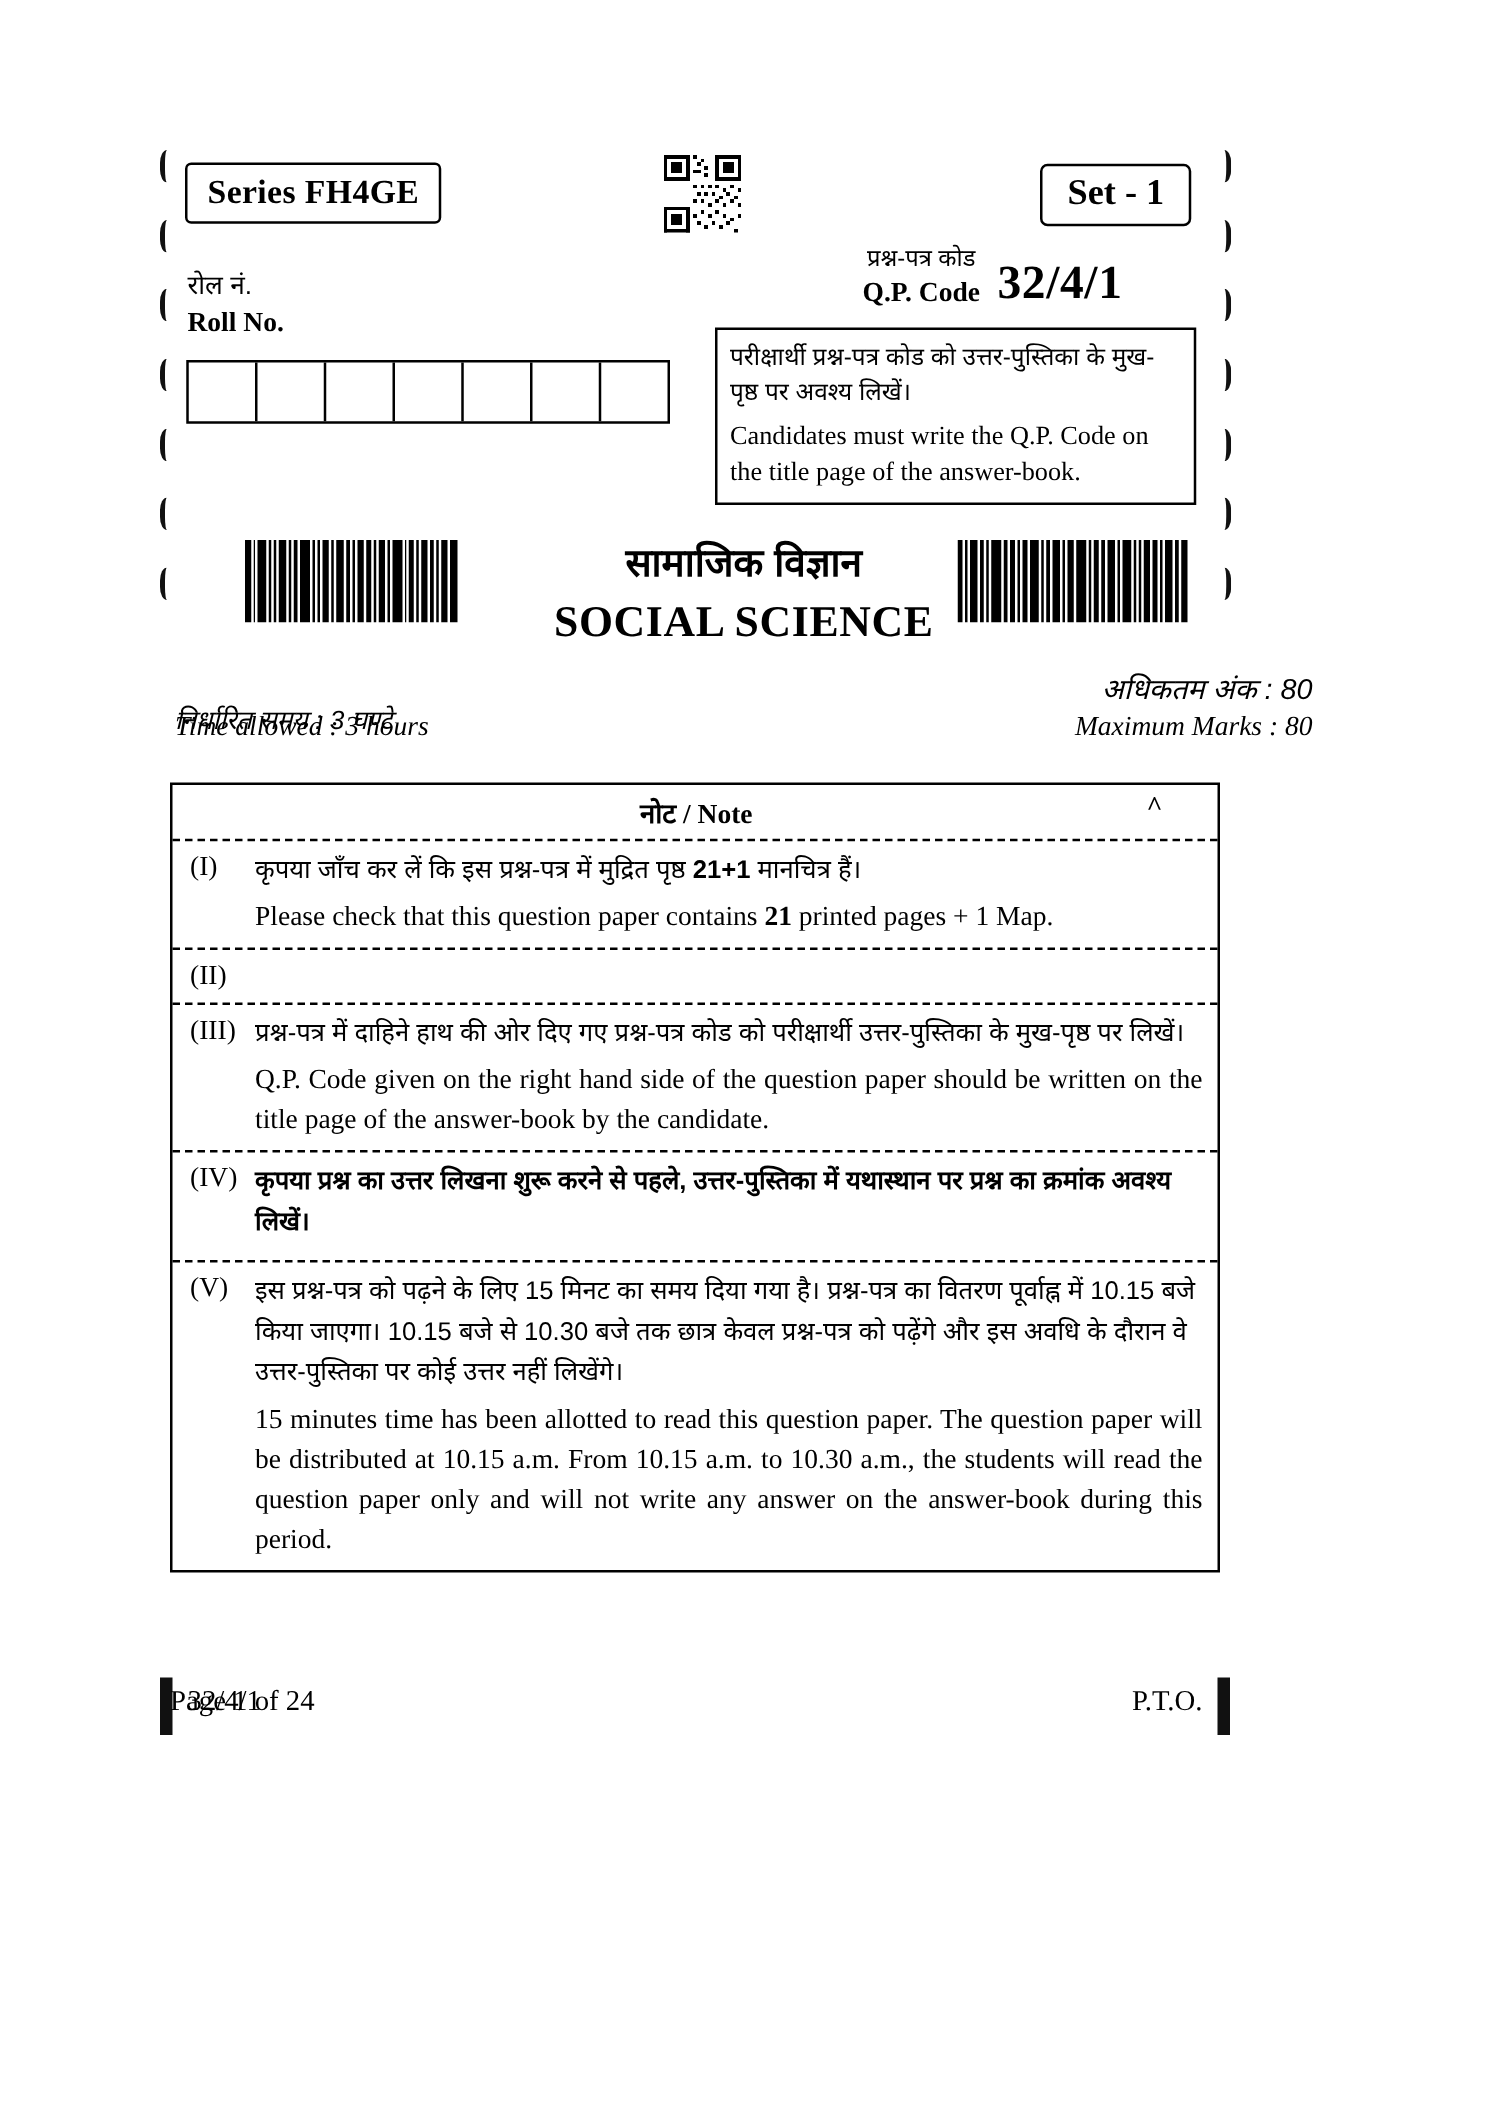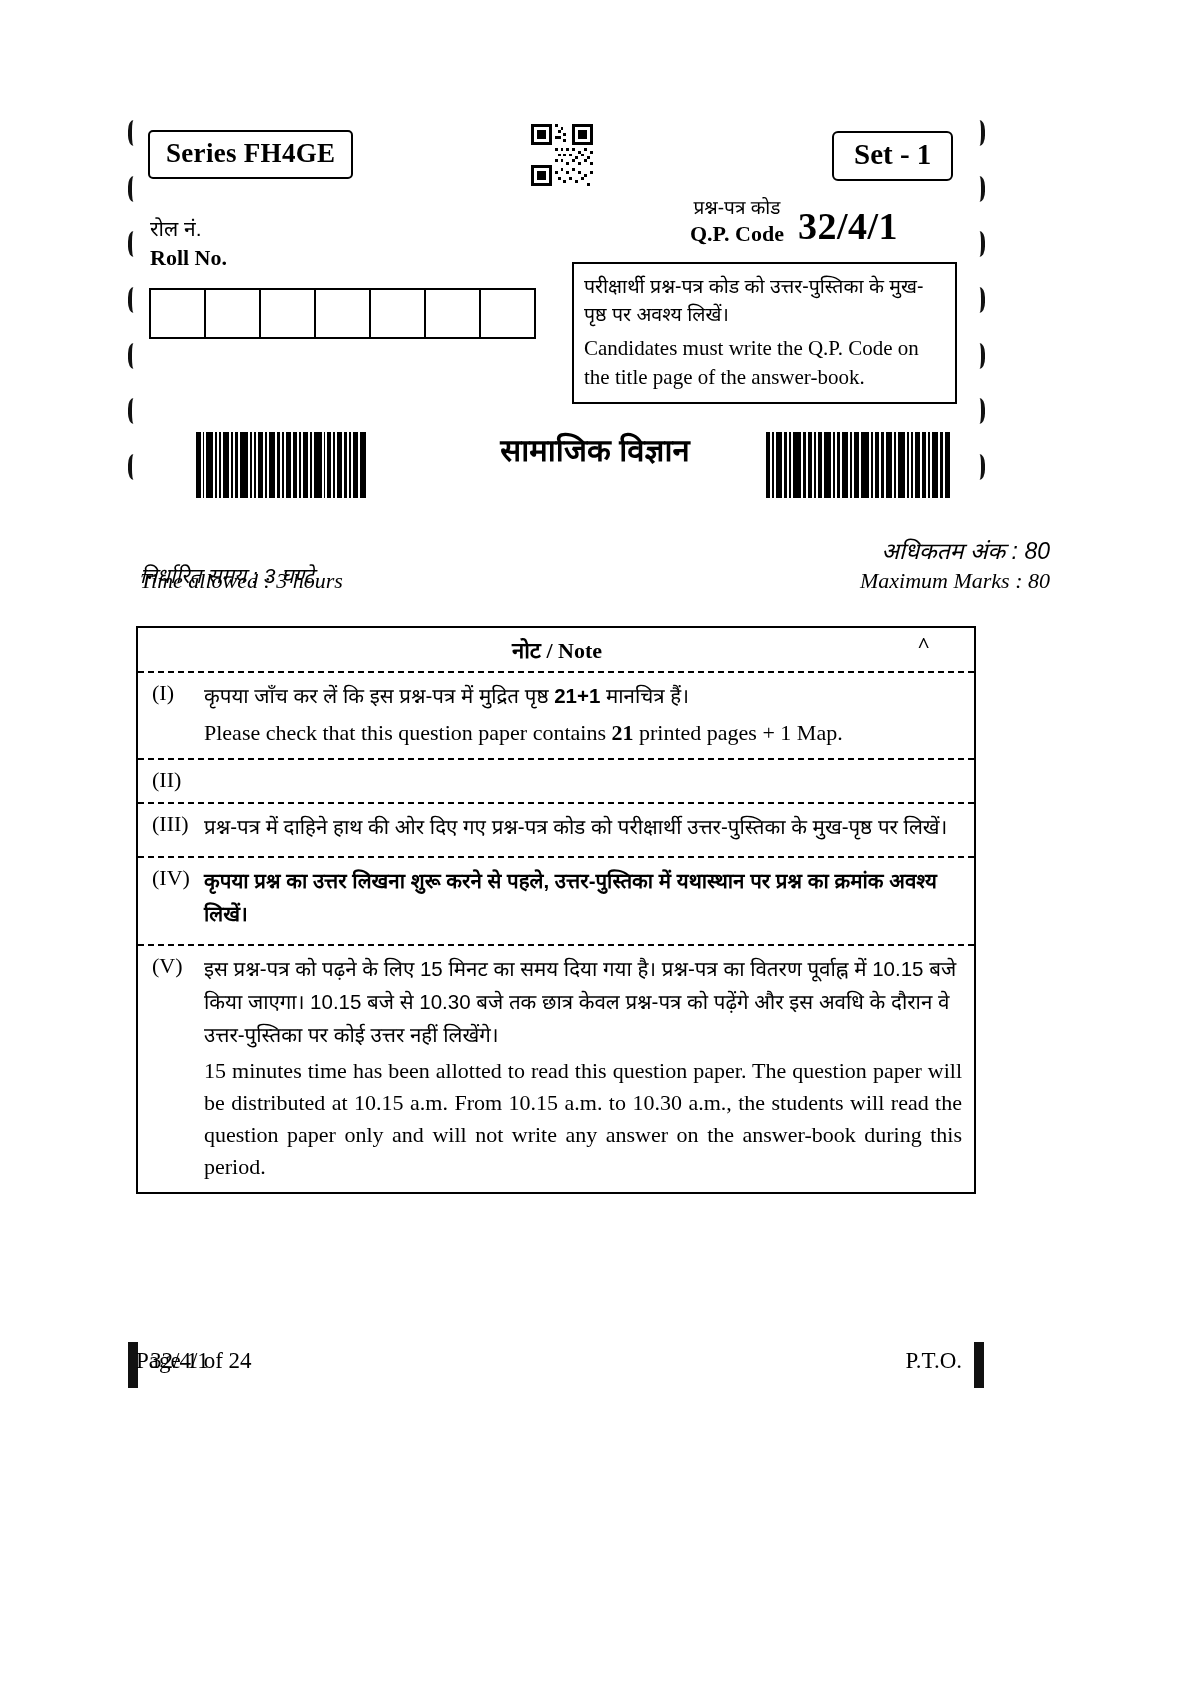--- a/index.html
+++ b/index.html
@@ -468,20 +468,21 @@
     <i style="width:2px"></i>
       <i style="width:5px"></i>
       <i style="width:4px"></i>
       <i style="width:2px"></i>
     <i style="width:6px"></i>
       <i style="width:3px"></i>
       <i style="width:5px"></i>
   </div>
 
   <div class="title-hi">सामाजिक विज्ञान</div>
+  <div class="title-en">SOCIAL SCIENCE</div>
 
   <div class="time-hi">निर्धारित समय : 3 घण्टे</div>
   <div class="time-en">Time allowed : 3 hours</div>
   <div class="marks-hi">अधिकतम अंक : 80</div>
   <div class="marks-en">Maximum Marks : 80</div>
 
   <div class="note-box">
 
     <div class="note-head">
       <span class="hi">नोट</span><span> / </span><span>Note</span>
@@ -497,20 +498,21 @@
     </div>
 
     <div class="note-row">
       <div class="note-num">(II)</div>
     </div>
 
     <div class="note-row">
       <div class="note-num">(III)</div>
       <div class="note-body">
         <span class="hi">प्रश्न-पत्र में दाहिने हाथ की ओर दिए गए प्रश्न-पत्र कोड को परीक्षार्थी उत्तर-पुस्तिका के मुख-पृष्ठ पर लिखें।</span>
+        <span class="en">Q.P. Code given on the right hand side of the question paper should be written on the title page of the answer-book by the candidate.</span>
       </div>
     </div>
 
     <div class="note-row">
       <div class="note-num">(IV)</div>
       <div class="note-body">
         <span class="hi bold">कृपया प्रश्न का उत्तर लिखना शुरू करने से पहले, उत्तर-पुस्तिका में यथास्थान पर प्रश्न का क्रमांक अवश्य लिखें।</span>
       </div>
     </div>
 

